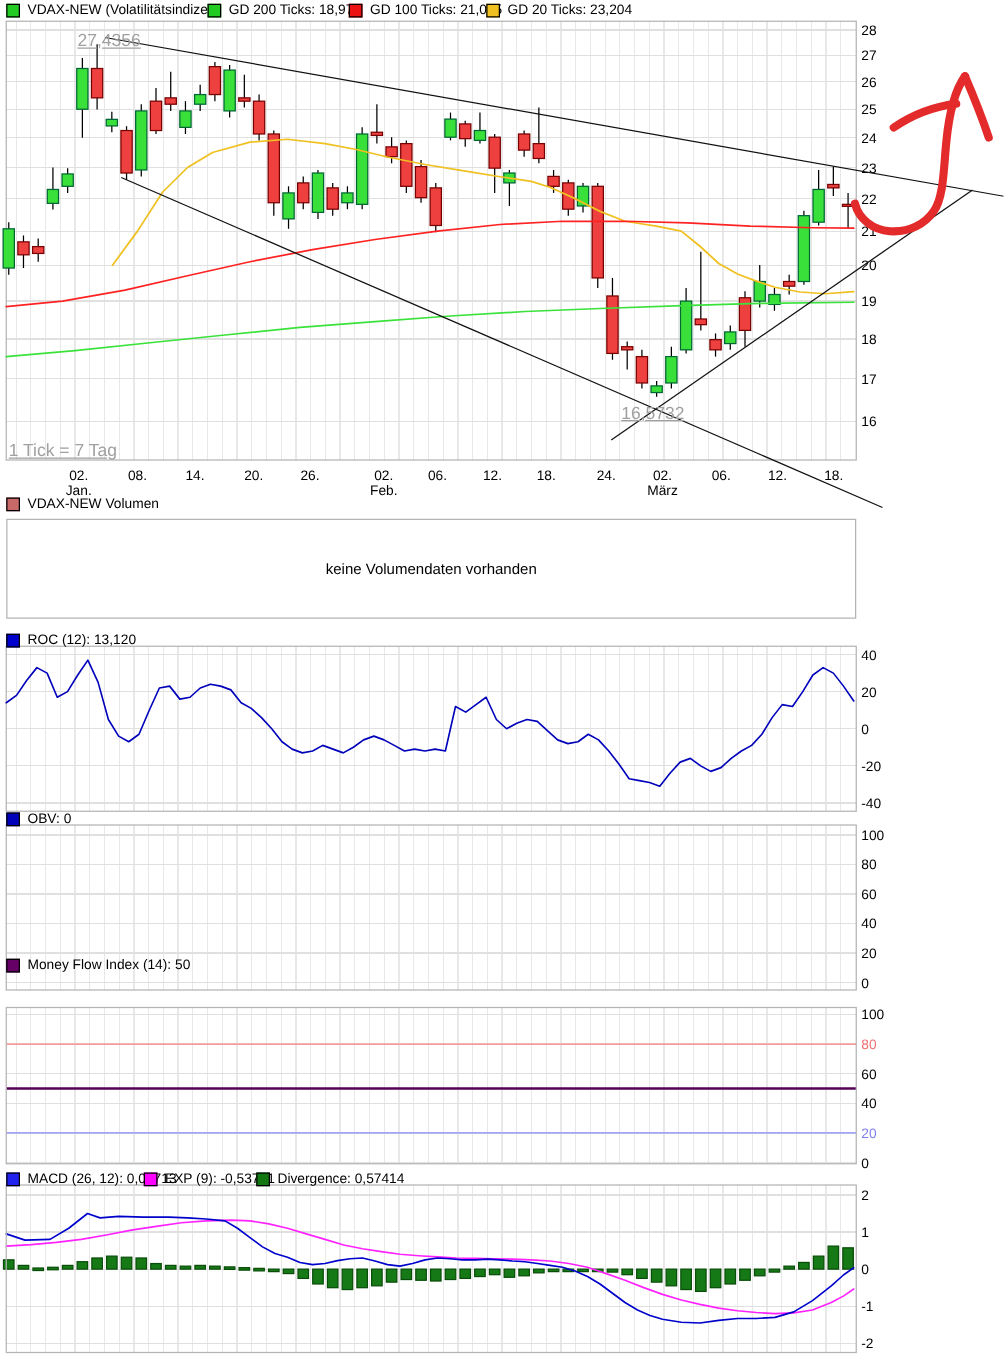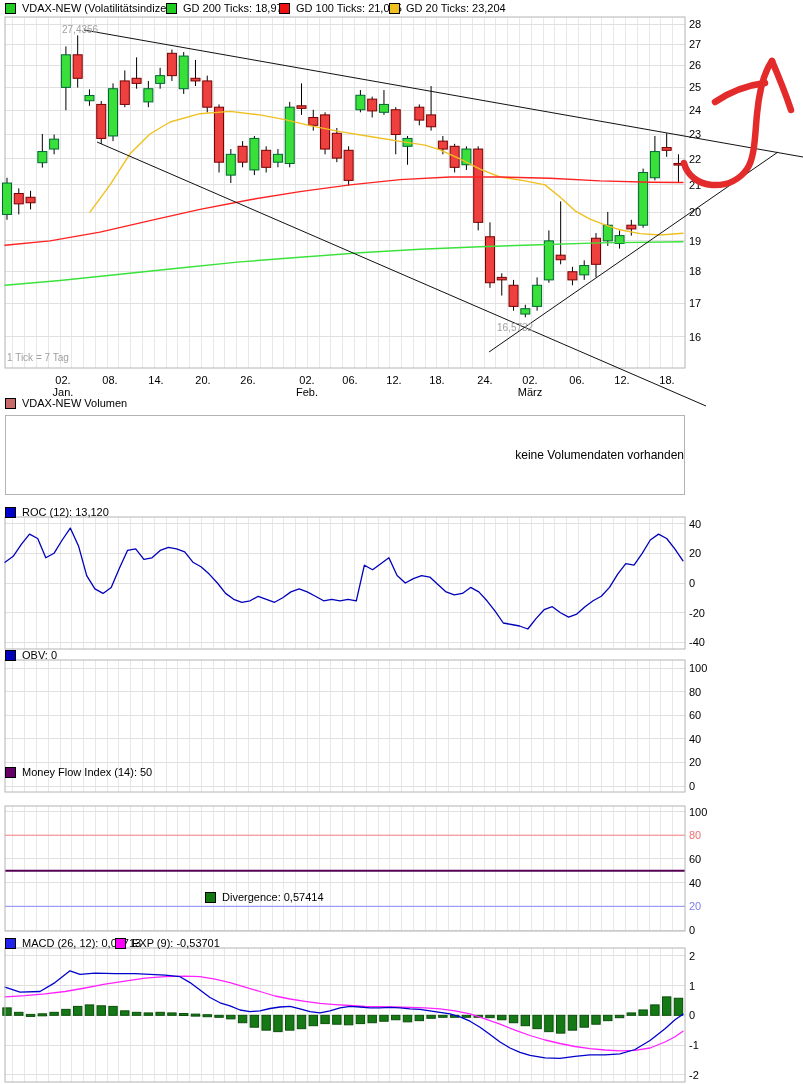--- a/index.html
+++ b/index.html
@@ -1,23 +1,23 @@
 <!DOCTYPE html>
 <html><head>
 <meta charset="utf-8">
 <style>
   html,body{margin:0;padding:0;background:#fff;}
   body{font-family:"Liberation Sans","DejaVu Sans",sans-serif;}
   #app{position:relative;width:803px;height:1084px;background:#fff;overflow:hidden;}
   .legend-item{position:absolute;display:flex;align-items:center;white-space:nowrap;
     font-size:11px;color:#000;height:12px;line-height:12px;}
   .sq{width:9px;height:9px;border:1px solid #000;display:inline-block;margin-right:6px;flex:0 0 auto;}
-  .anno{position:absolute;font-size:10px;color:#a0a0a0;white-space:nowrap;}
+  .anno{position:absolute;font-size:14px;color:#a0a0a0;white-space:nowrap;text-decoration:underline;}
   .vol-box{position:absolute;left:5px;top:415px;width:678px;height:78px;border:1px solid #b4b4b4;
-    display:flex;align-items:center;justify-content:flex-end;font-size:12px;color:#000;}
+    display:flex;align-items:center;justify-content:center;font-size:12px;color:#000;}
   svg{position:absolute;left:0;top:0;}
 </style>
 </head>
 <body>
 
 <div id="app">
 
   <svg id="cv" width="803" height="1084" viewBox="0 0 803 1084">
       <line x1="12.9" y1="17" x2="12.9" y2="368" stroke="#e8e8e8" stroke-width="1" shape-rendering="crispEdges"></line>
       <line x1="24.68" y1="17" x2="24.68" y2="368" stroke="#e8e8e8" stroke-width="1" shape-rendering="crispEdges"></line>
@@ -632,18 +632,18 @@
   </div>
 
   <div class="legend-item" style="left:5px;top:937px">
     <span class="sq" style="background: rgb(34, 34, 238);"></span>
     <span>MACD (26, 12): 0,03713</span>
   </div>
   <div class="legend-item" style="left:115px;top:937px">
     <span class="sq" style="background: rgb(255, 0, 255);"></span>
     <span>EXP (9): -0,53701</span>
   </div>
-  <div class="legend-item" style="left:205px;top:891px">
+  <div class="legend-item" style="left:205px;top:937px">
     <span class="sq" style="background: rgb(17, 119, 17);"></span>
     <span>Divergence: 0,57414</span>
   </div>
 
 </div>
 
 </body></html>

